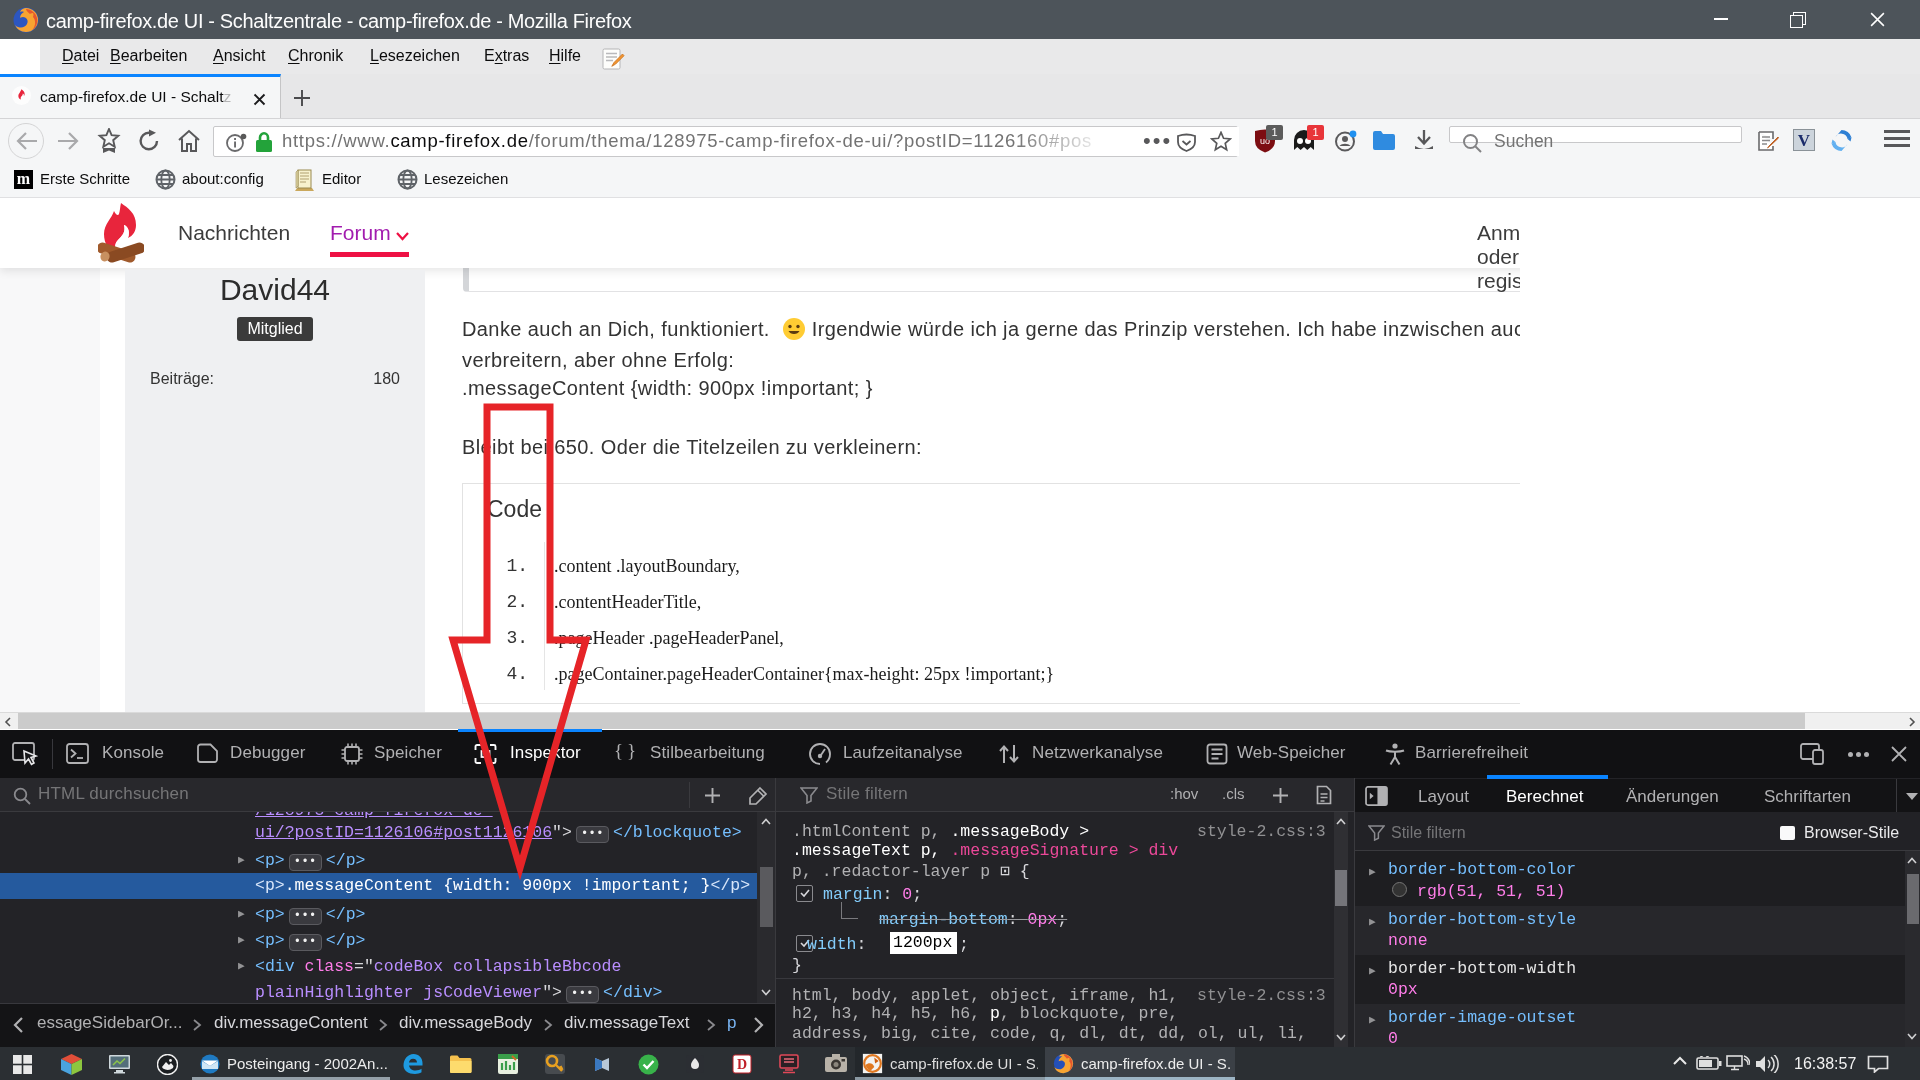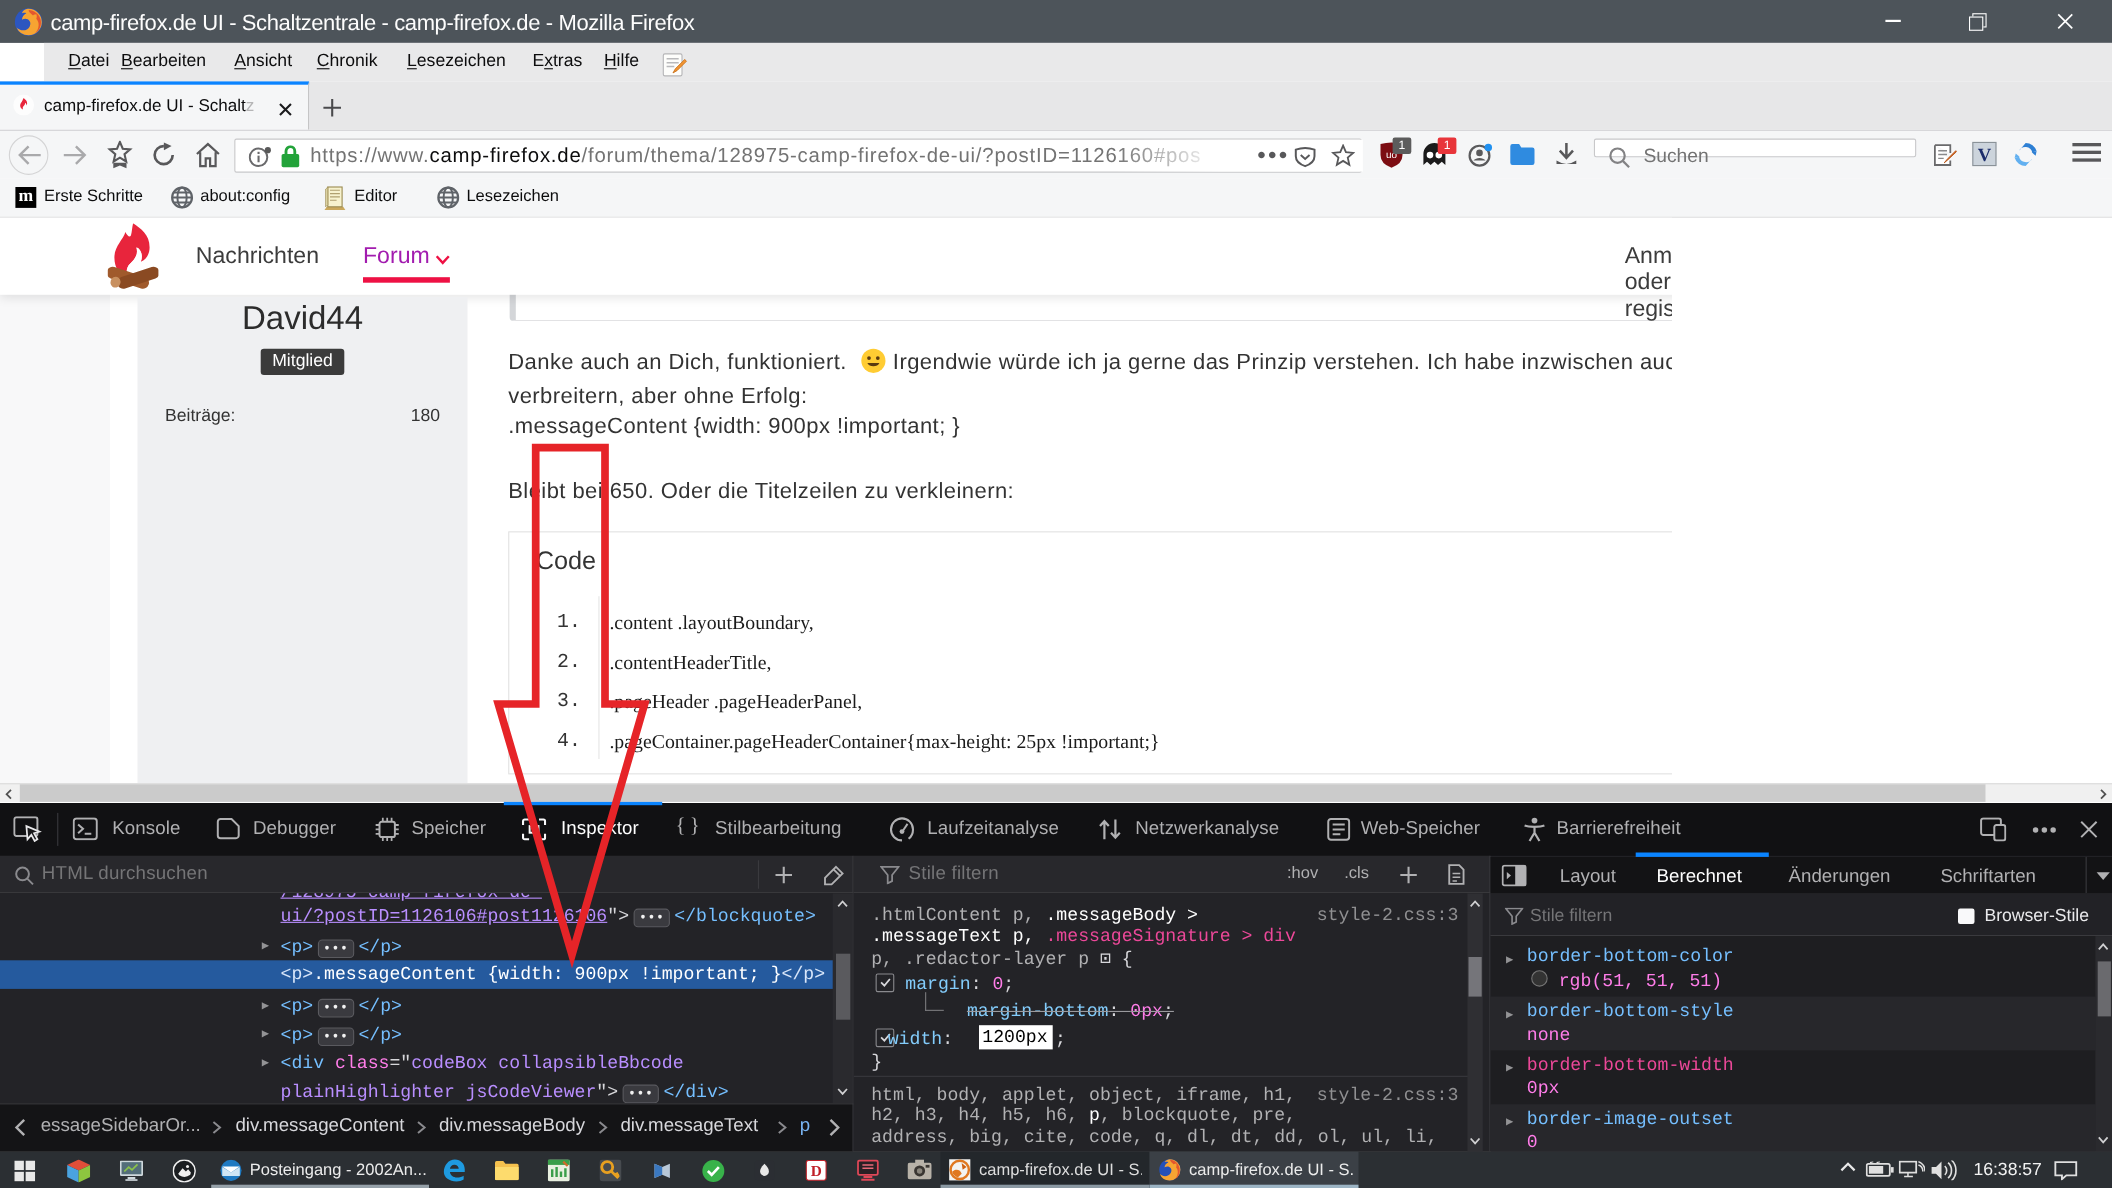--- a/index.html
+++ b/index.html
@@ -460,21 +460,21 @@
       <div class="abs" style="left:14px;top:14px;color:#939395;font-size:11px">▶</div>
       <div class="abs" style="left:33px;top:9px;color:#75bfff">border-bottom-color</div>
       <div class="abs" style="left:37px;top:31px;width:15px;height:15px;border:1.5px solid #757575;border-radius:50%;background:#333"></div>
       <div class="abs" style="left:62px;top:31px;color:#ff7de9">rgb(51, 51, 51)</div>
       <div class="abs" style="left:0;top:55px;width:550px;height:49px;background:#27272b"></div>
       <div class="abs" style="left:14px;top:64px;color:#939395;font-size:11px">▶</div>
       <div class="abs" style="left:33px;top:59px;color:#75bfff">border-bottom-style</div>
       <div class="abs" style="left:33px;top:80px;color:#ff7de9">none</div>
       <div class="abs" style="left:0;top:104px;width:550px;height:49px;background:#1e1e21"></div>
       <div class="abs" style="left:14px;top:113px;color:#939395;font-size:11px">▶</div>
-      <div class="abs" style="left:33px;top:108px;color:#ec4899">border-bottom-width</div>
+      <div class="abs" style="left:33px;top:108px;color:#e5e5e5">border-bottom-width</div>
       <div class="abs" style="left:33px;top:129px;color:#ff7de9">0px</div>
       <div class="abs" style="left:0;top:153px;width:550px;height:43px;background:#27272b"></div>
       <div class="abs" style="left:14px;top:162px;color:#939395;font-size:11px">▶</div>
       <div class="abs" style="left:33px;top:157px;color:#75bfff">border-image-outset</div>
       <div class="abs" style="left:33px;top:178px;color:#ff7de9">0</div>
       <div class="abs" style="left:550px;top:0;width:15px;height:196px;background:#2a2a2e"></div>
       <svg class="abs" style="left:552px;top:6px" width="10" height="8" viewBox="0 0 10 8">
         <path d="M1 6 L5 1.5 L9 6" stroke="#d0d0d2" stroke-width="1.6" fill="none"></path>
       </svg>
       <div class="abs" style="left:552px;top:23px;width:12px;height:50px;background:#6a6a6e"></div>

